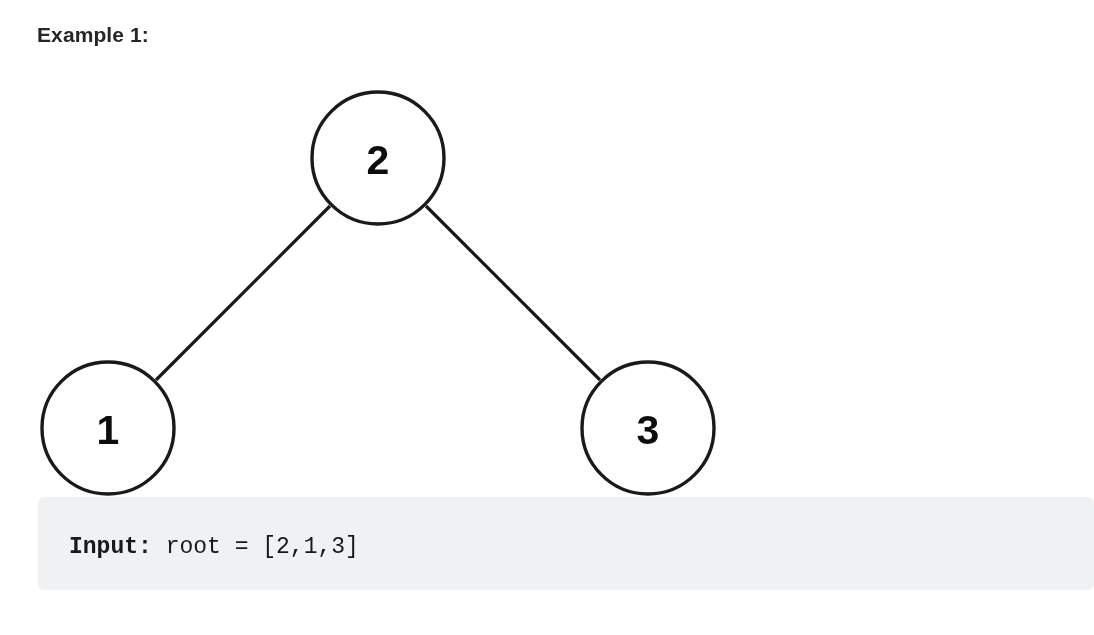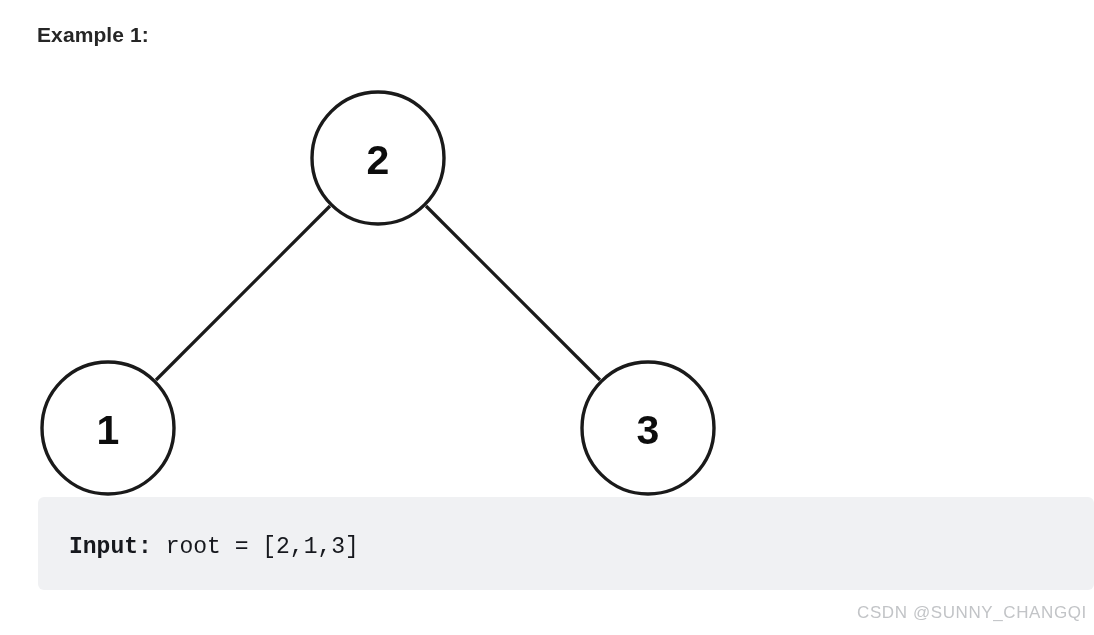--- a/index.html
+++ b/index.html
@@ -123,15 +123,14 @@
       <text class="node-label" x="378" y="160">2</text>
       <text class="node-label" x="108" y="430">1</text>
       <text class="node-label" x="648" y="430">3</text>
     </svg>
   </div>
 
   <div class="code-block">
     <div class="code-line"><span class="code-label">Input:</span><span class="code-value"> root = [2,1,3]</span></div>
   </div>
 
-  <div class="watermark">CSDN @SUNNY_CHANGQI</div>
 
 </div>
 
 </body></html>

